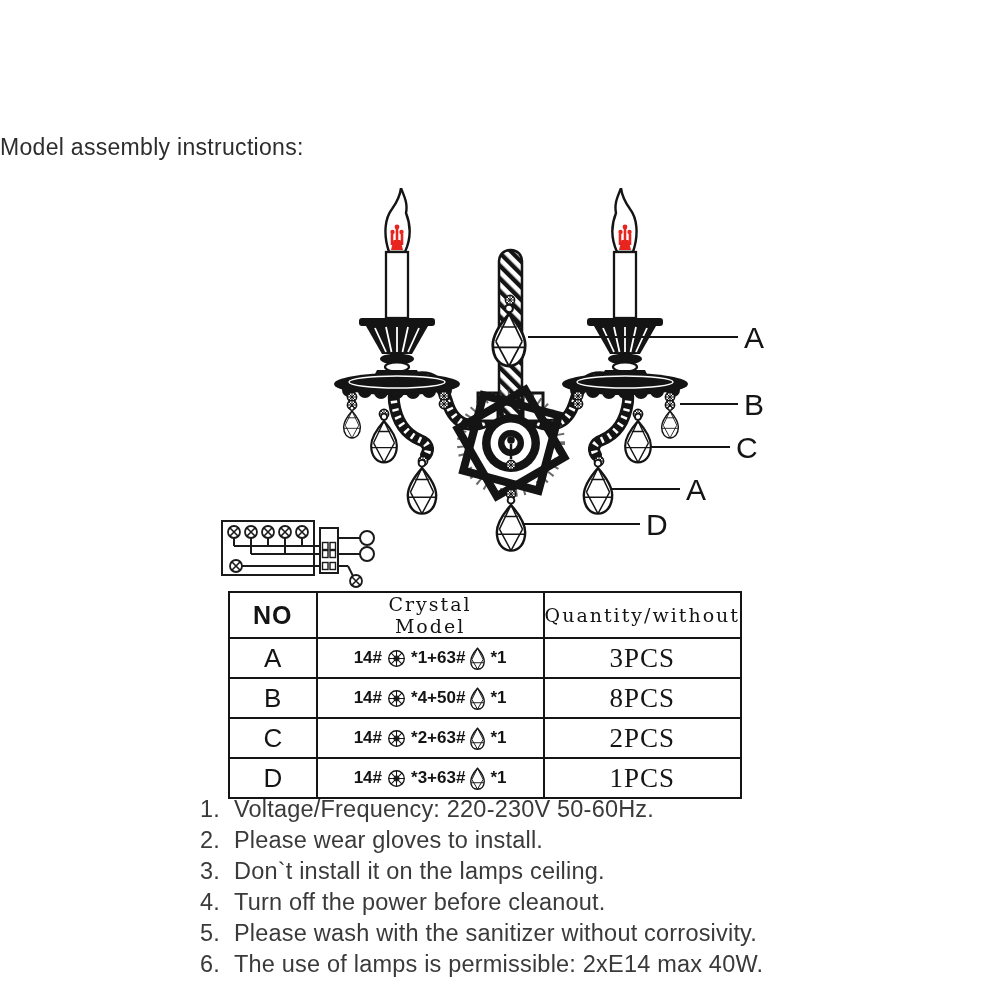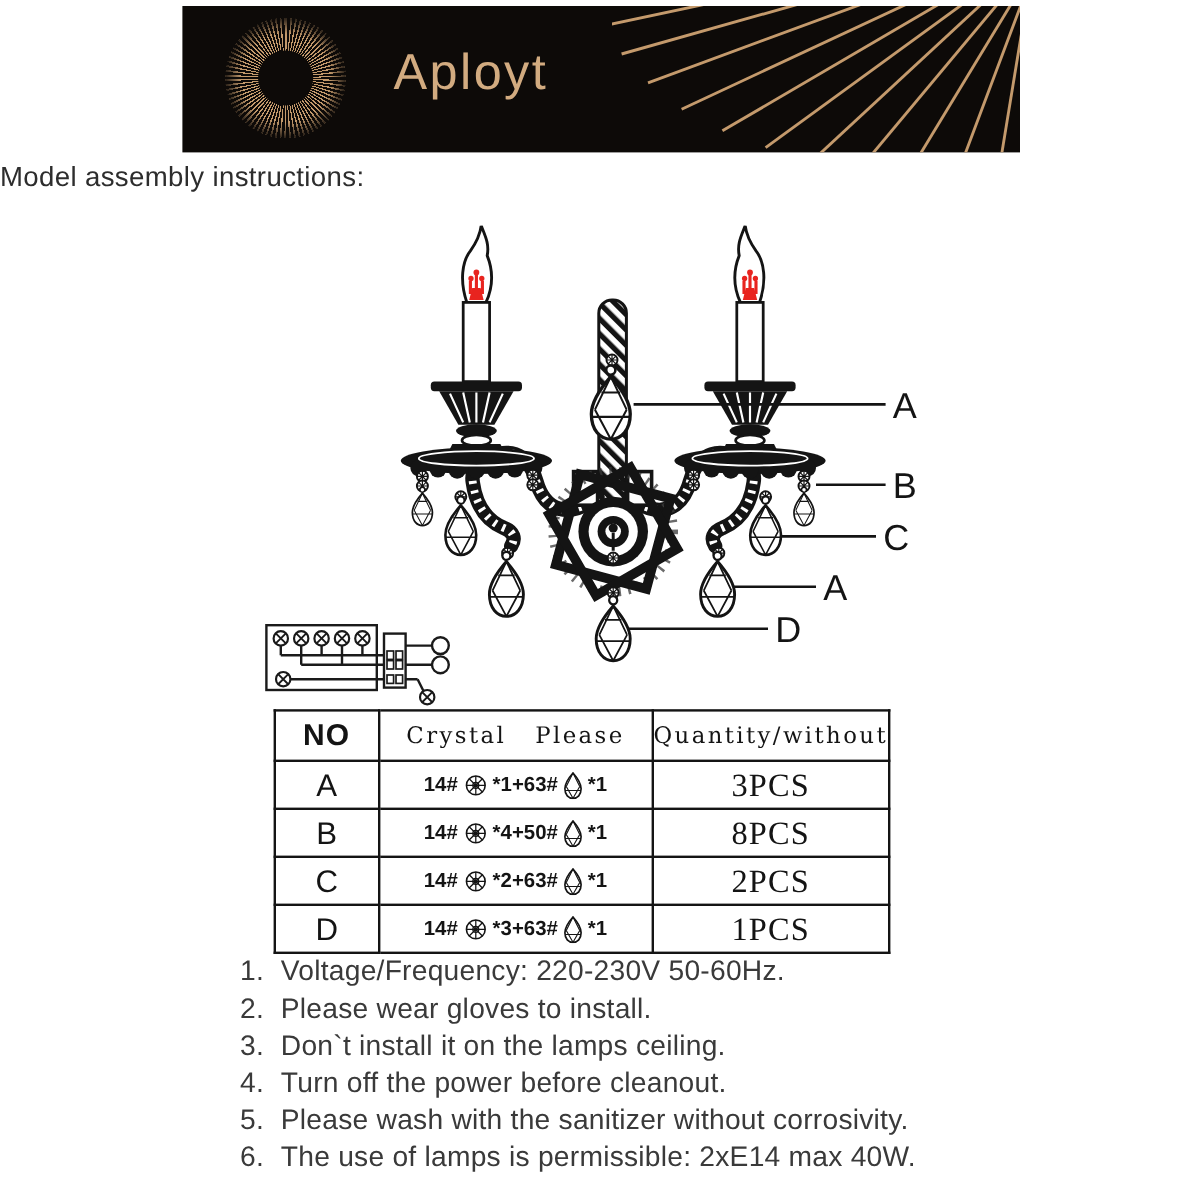--- a/index.html
+++ b/index.html
@@ -27,57 +27,38 @@
   .parts-table{position:absolute;left:228px;top:591px;width:514px;border-collapse:collapse;
          color:#141414;}
   .parts-table td{border:2.5px solid #141414;text-align:center;vertical-align:middle;padding:0;}
   .parts-table .h-row td{height:40px;}
   .parts-table .d-row td{height:38px;}
   .col-no{width:90px;}
   .col-crystal{width:232px;}
   .col-qty{width:192px;}
   .hdr-no{font-size:25px;font-weight:700;letter-spacing:1px;}
   .hdr-mono{font-family:"DejaVu Serif",serif;font-size:19px;font-weight:500;letter-spacing:2px;}
-  .hdr-crystal-cell{display:flex;justify-content:space-around;align-items:center;padding:0 10px;}
+  .hdr-crystal-cell{display:flex;justify-content:space-around;align-items:center;padding:0 10px;flex-direction:column;}
   .row-letter{font-size:26px;font-weight:500;}
   .crystal-spec{display:flex;align-items:center;justify-content:center;gap:5px;
          font-size:17px;font-weight:700;}
   .qty{font-family:"Liberation Serif",serif;font-size:27px;letter-spacing:1px;margin-top:29px;}
   .mini-icon{display:inline-block;vertical-align:middle;}
   
   .instructions{position:absolute;left:200px;top:794px;color:#3a3a3a;font-size:23.5px;
          font-weight:400;letter-spacing:.2px;}
   .instr-row{display:flex;line-height:31px;}
   .instr-num{width:34px;flex:0 0 34px;}
   .instr-text{white-space:nowrap;}
 </style>
 </head>
 <body>
 
 <div class="page">
 
-  <div class="banner">
-    <div class="burst"></div>
-    <div class="brand">Aployt</div>
-    <svg class="corner-rays" width="340" height="122" viewBox="0 0 340 122">
-      <g stroke="#c49a6c" stroke-width="2.4" fill="none">
-        <line x1="345" y1="-58" x2="-5" y2="16"></line>
-        <line x1="345" y1="-55" x2="8" y2="40"></line>
-        <line x1="345" y1="-52" x2="30" y2="64"></line>
-        <line x1="345" y1="-48" x2="58" y2="86"></line>
-        <line x1="345" y1="-44" x2="92" y2="104"></line>
-        <line x1="345" y1="-40" x2="128" y2="118"></line>
-        <line x1="345" y1="-36" x2="168" y2="128"></line>
-        <line x1="345" y1="-30" x2="208" y2="134"></line>
-        <line x1="345" y1="-22" x2="248" y2="138"></line>
-        <line x1="345" y1="-12" x2="288" y2="140"></line>
-        <line x1="345" y1="0" x2="322" y2="140"></line>
-      </g>
-    </svg>
-  </div>
 
   <div class="title">Model assembly instructions:</div>
 
   <svg class="diagram" viewBox="0 0 600 410" width="600" height="410">
     <defs>
       <pattern id="hatch" patternUnits="userSpaceOnUse" width="9" height="9" patternTransform="rotate(-45)">
         <rect width="9" height="9" fill="#ffffff"></rect>
         <rect width="4.4" height="9" fill="#141414"></rect>
       </pattern>
 
@@ -248,21 +229,21 @@
     </g>
   </svg>
 
   <table class="parts-table">
     <tbody>
       <tr class="h-row">
         <td class="col-no hdr-no">NO</td>
         <td class="col-crystal">
           <div class="hdr-crystal-cell">
             <span class="hdr-mono">Crystal</span>
-            <span class="hdr-mono">Please</span>
+            <span class="hdr-mono">Model</span>
           </div>
         </td>
         <td class="col-qty hdr-mono">Quantity/without</td>
       </tr>
 
       <tr class="d-row">
         <td class="row-letter">A</td>
         <td>
           <div class="crystal-spec">
             <span>14#</span>

